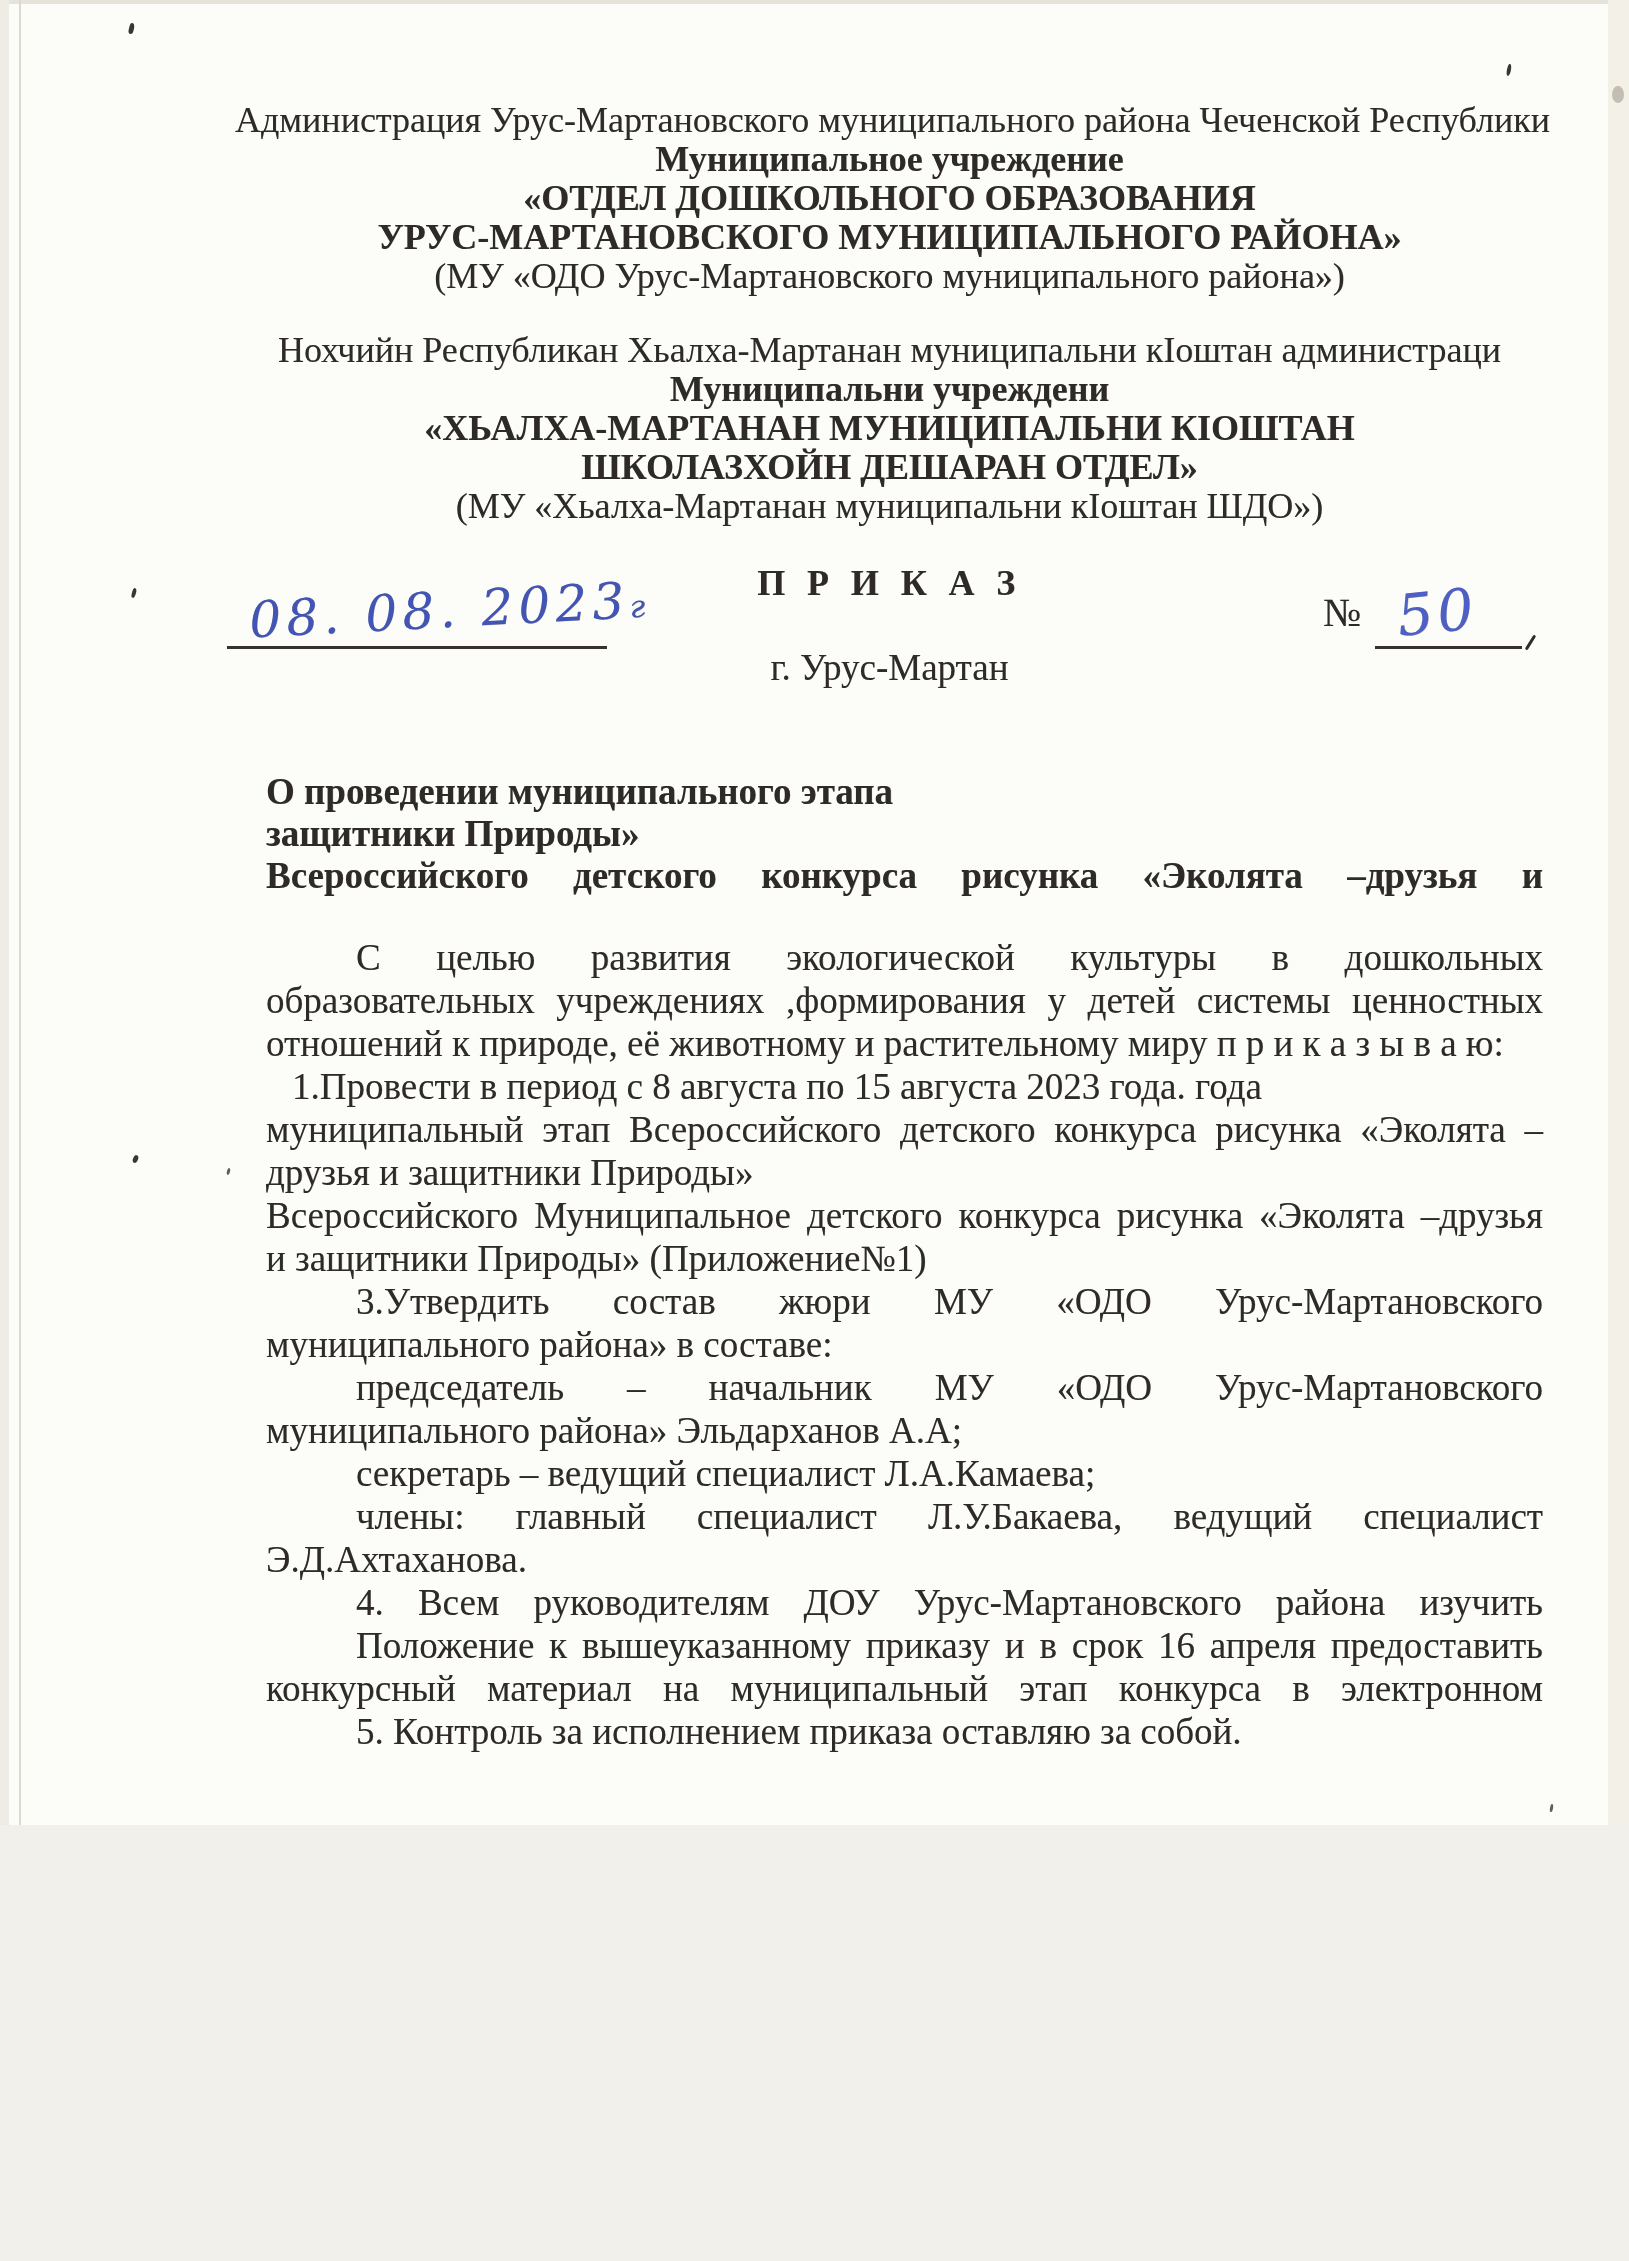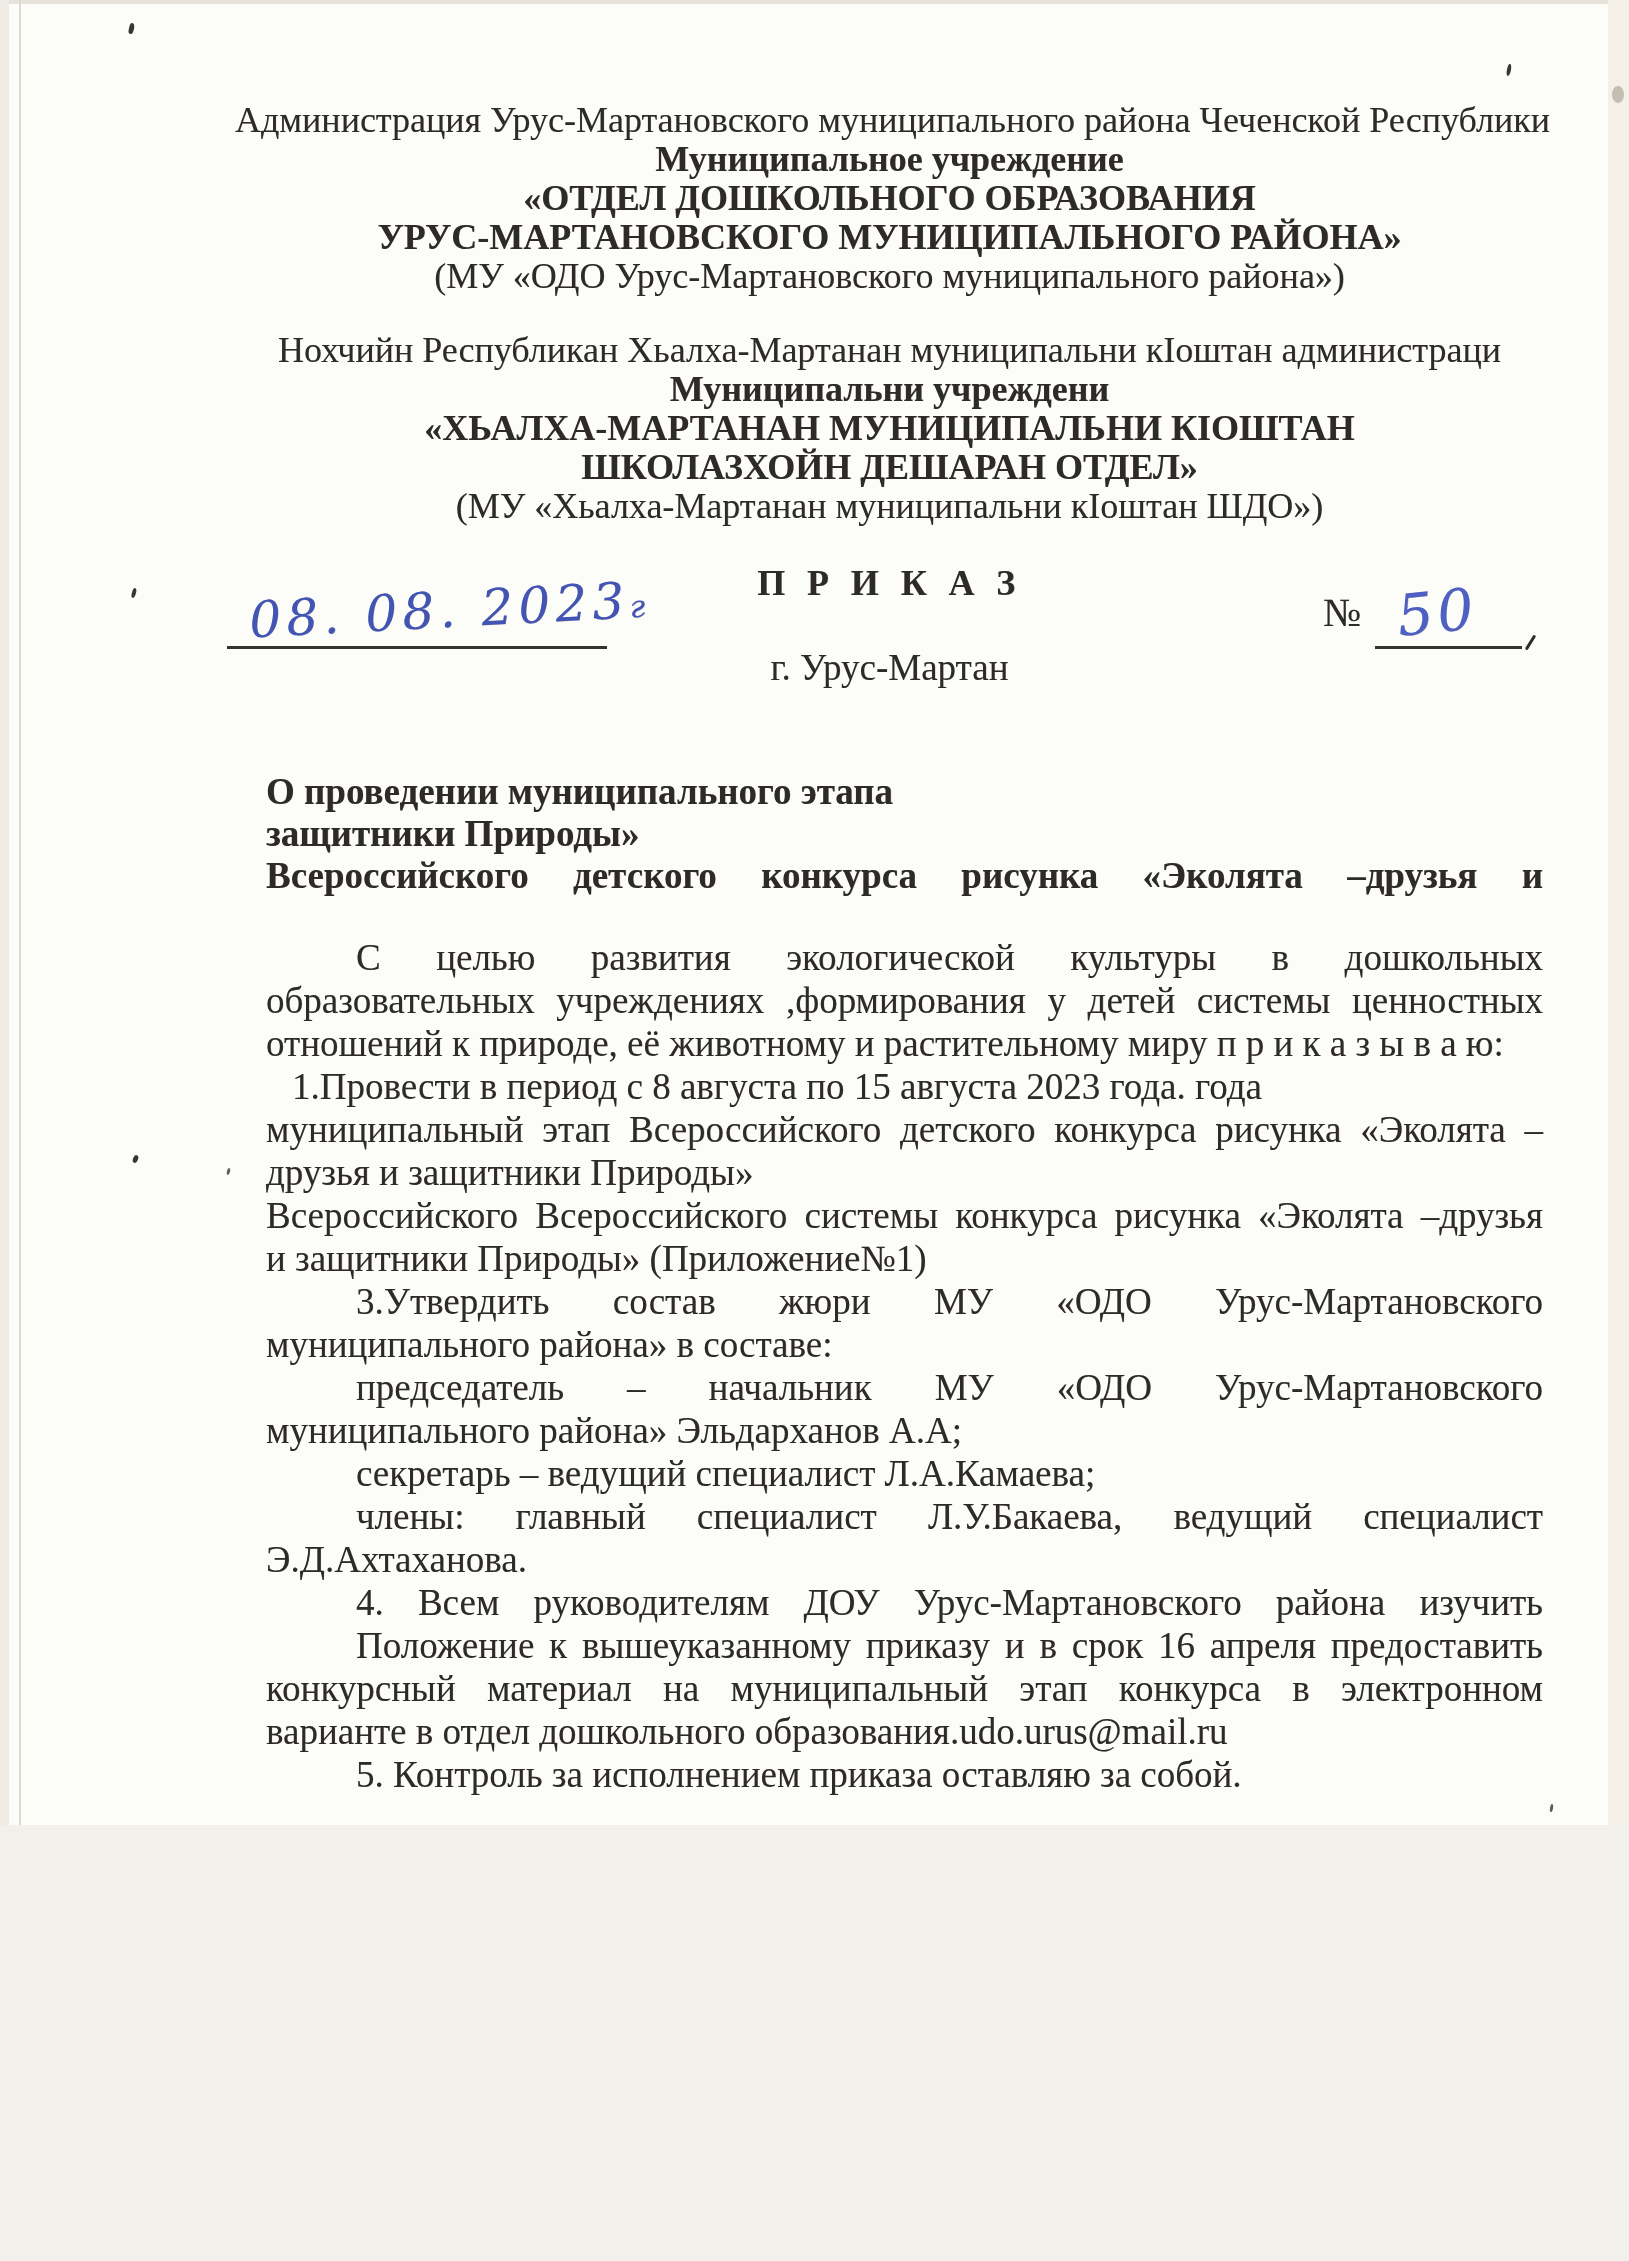--- a/index.html
+++ b/index.html
@@ -110,33 +110,32 @@
     <div class="sline j">Всероссийского детского конкурса рисунка «Эколята –друзья и</div>
   </div>
 
   <div class="body-text">
       <div class="bl j i1">С целью развития экологической культуры в дошкольных</div>
       <div class="bl j">образовательных  учреждениях ,формирования у детей системы ценностных</div>
       <div class="bl">отношений к природе, её животному и растительному миру  п р и к а з ы в а ю:</div>
       <div class="bl i2">1.Провести в период  с 8 августа по 15 августа  2023 года.  года</div>
       <div class="bl j">муниципальный  этап Всероссийского детского конкурса рисунка «Эколята –</div>
       <div class="bl">друзья и защитники Природы»</div>
-      <div class="bl j">Всероссийского Всероссийского системы конкурса рисунка «Эколята –друзья</div>
+      <div class="bl j">Всероссийского Муниципальное детского конкурса рисунка «Эколята –друзья</div>
       <div class="bl">и защитники Природы» (Приложение№1)</div>
       <div class="bl j i1">3.Утвердить состав жюри МУ «ОДО Урус-Мартановского</div>
       <div class="bl">муниципального района» в составе:</div>
       <div class="bl j i1">председатель – начальник МУ «ОДО Урус-Мартановского</div>
       <div class="bl">муниципального района» Эльдарханов А.А;</div>
       <div class="bl i1">секретарь – ведущий специалист Л.А.Камаева;</div>
       <div class="bl j i1">члены: главный специалист Л.У.Бакаева, ведущий специалист</div>
       <div class="bl">Э.Д.Ахтаханова.</div>
       <div class="bl j i1">4. Всем руководителям ДОУ Урус-Мартановского района изучить</div>
       <div class="bl j i1">Положение к вышеуказанному приказу и в срок 16 апреля предоставить</div>
       <div class="bl j">конкурсный материал на муниципальный этап конкурса в электронном</div>
-      <div class="bl">варианте в отдел дошкольного образования.udo.urus@mail.ru</div>
       <div class="bl i1">5. Контроль за исполнением приказа оставляю за собой.</div>
     </div>
 
   <div class="signoff-position">Чеченской</div>
   <div class="signoff-name">А.А.Эльдарханов</div>
 
   <svg class="signature-svg" width="451" height="309" viewBox="0 0 700 480" fill="none">
     <g stroke="#3b4aa8" stroke-width="7" stroke-linecap="round" stroke-linejoin="round" opacity="0.95">
       <path d="M120,272 C82,252 38,298 58,330 C78,362 140,334 152,296 C164,258 120,238 94,262 C68,286 84,332 126,337 C162,341 192,302 187,277"></path>
       <path d="M185,295 C205,255 240,250 236,275 C232,298 202,302 214,276 C228,244 262,240 258,266 C254,290 226,293 238,268 C252,238 286,234 282,260 C278,284 252,287 264,262 C278,234 312,230 308,256 C304,280 278,282 290,258 C304,232 338,228 334,254 C330,276 306,278 318,256 C332,230 366,226 362,252 C358,274 336,276 348,254 C362,230 396,226 392,252 C388,272 368,274 380,254"></path>

